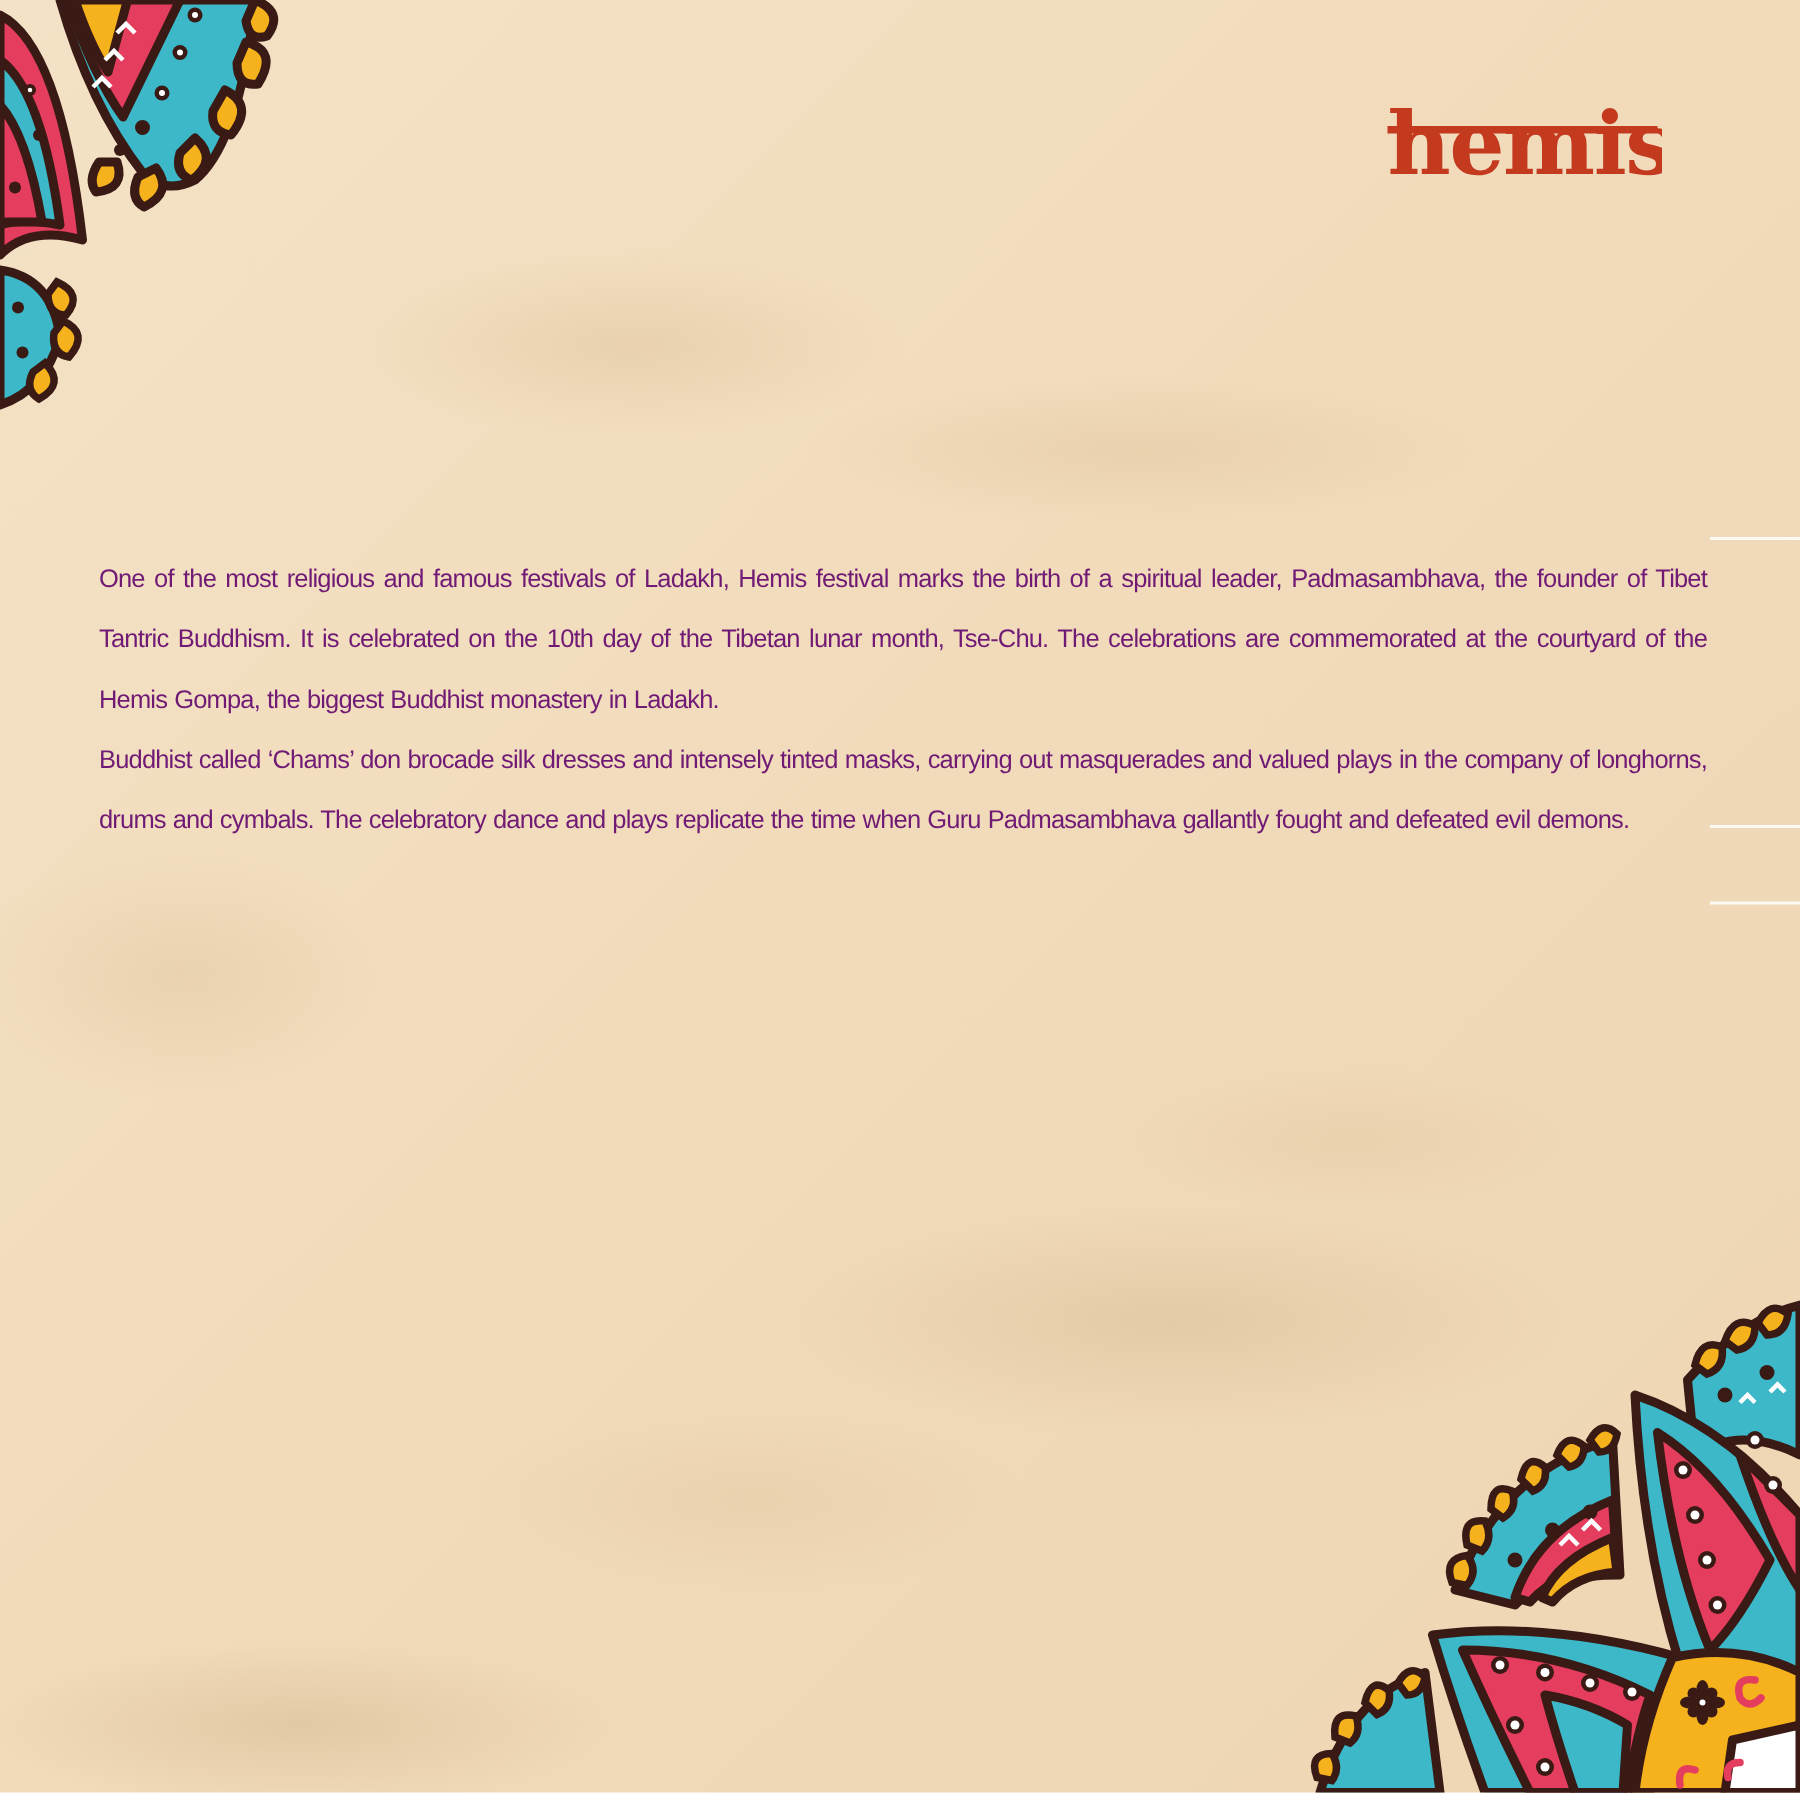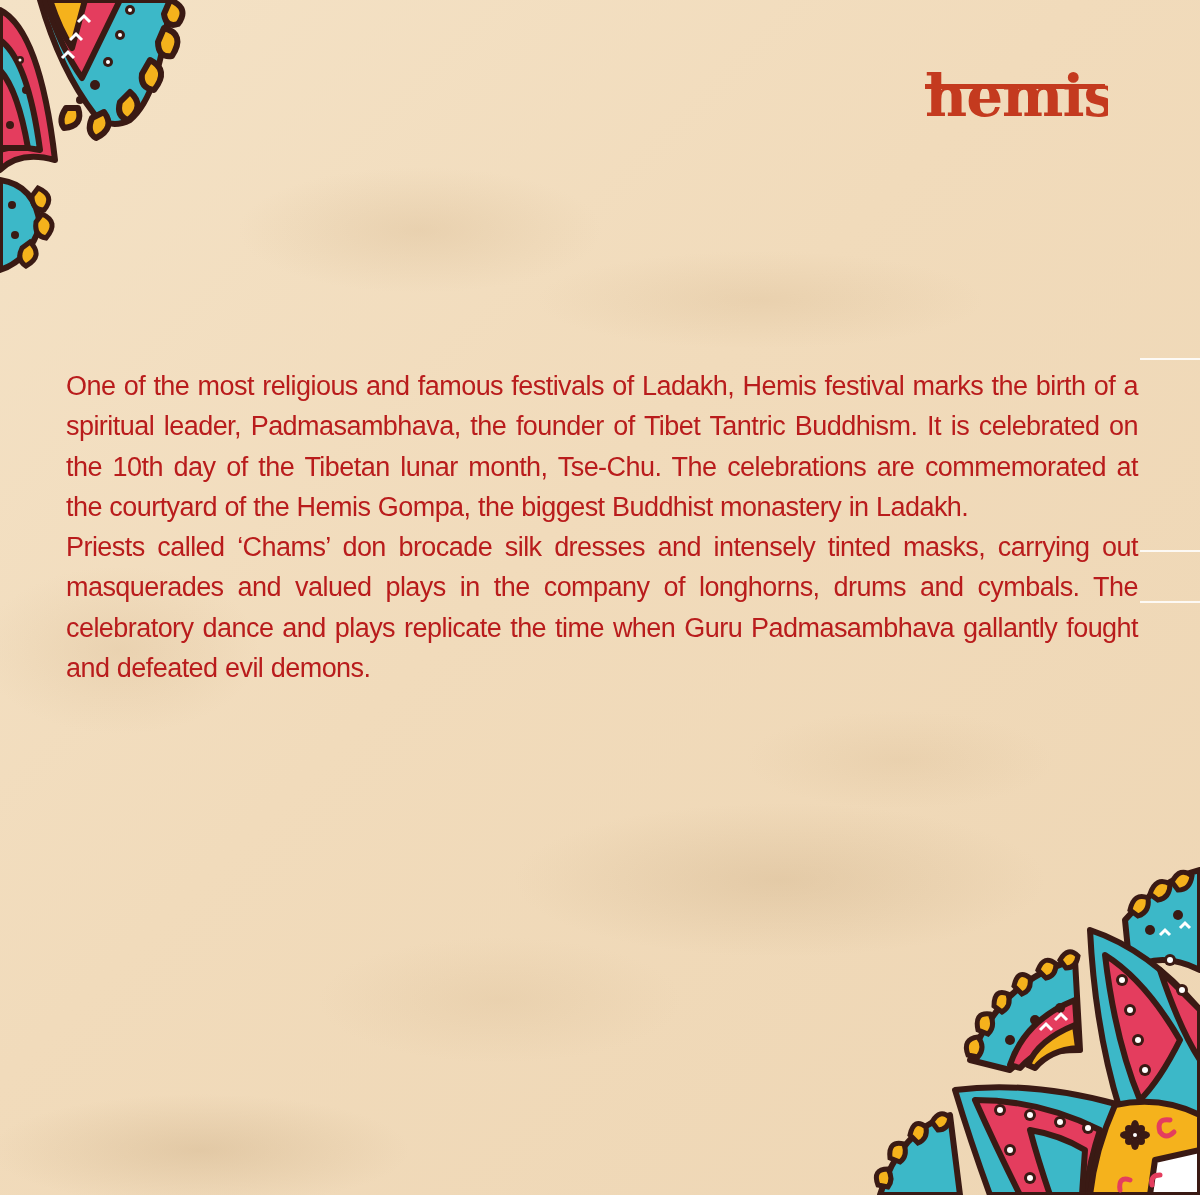--- a/index.html
+++ b/index.html
@@ -23,21 +23,21 @@
   .edge-line {
     position: absolute; right: 0; height: 2px; background: rgba(255,255,255,0.85);
   }
   .logo {
     position: absolute; left: 923px; top: 52px; width: 185px; height: 80px;
   }
   .logo svg { width: 100%; height: 100%; }
   .body-text {
     position: absolute; left: 66px; top: 366px; width: 1072px;
     font-family: "Liberation Sans", sans-serif;
-    font-size: 27px; line-height: 40.3px; color: #b91c1c;
+    font-size: 17px; line-height: 40.3px; color: #701a75;
     text-align: justify; letter-spacing: -0.55px; word-spacing: 0.5px;
   }
   .body-text p { margin: 0; }
   .corner { position: absolute; }
   .corner svg { display: block; }
 </style>
 </head>
 <body>
 
 <div class="page"></div>
@@ -106,21 +106,21 @@
 
 <div class="logo">
   <svg viewBox="0 0 185 80">
     <text x="2" y="64" font-family="'DejaVu Serif', serif" font-size="58" font-weight="bold" fill="#c43a1f" letter-spacing="-1">hemis</text>
     <rect x="2" y="32" width="180" height="5" fill="#c43a1f"></rect>
   </svg>
 </div>
 
 <div class="body-text">
   <p>One of the most religious and famous festivals of Ladakh, Hemis festival marks the birth of a spiritual leader, Padmasambhava, the founder of Tibet Tantric Buddhism. It is celebrated on the 10th day of the Tibetan lunar month, Tse-Chu. The celebrations are commemorated at the courtyard of the Hemis Gompa, the biggest Buddhist monastery in Ladakh.</p>
-  <p>Priests called ‘Chams’ don brocade silk dresses and intensely tinted masks, carrying out masquerades and valued plays in the company of longhorns, drums and cymbals. The celebratory dance and plays replicate the time when Guru Padmasambhava gallantly fought and defeated evil demons.</p>
+  <p>Buddhist called ‘Chams’ don brocade silk dresses and intensely tinted masks, carrying out masquerades and valued plays in the company of longhorns, drums and cymbals. The celebratory dance and plays replicate the time when Guru Padmasambhava gallantly fought and defeated evil demons.</p>
 </div>
 
 <div class="corner" style="left:860px;top:860px;">
   <svg width="340" height="335" viewBox="0 0 340 335">
     <g stroke="#3a1a14" stroke-width="6" stroke-linejoin="round">
 
       <path d="M265 60 Q300 20 340 10 L340 110 Q300 90 270 110 Z" fill="#3cb8c8"></path>
 
       <path d="M110 200 Q140 120 215 100 L220 190 Q170 190 150 210 Z" fill="#3cb8c8"></path>
       <path d="M150 205 Q165 160 215 140 L218 185 Q180 185 160 208 Z" fill="#e43d5e"></path>

